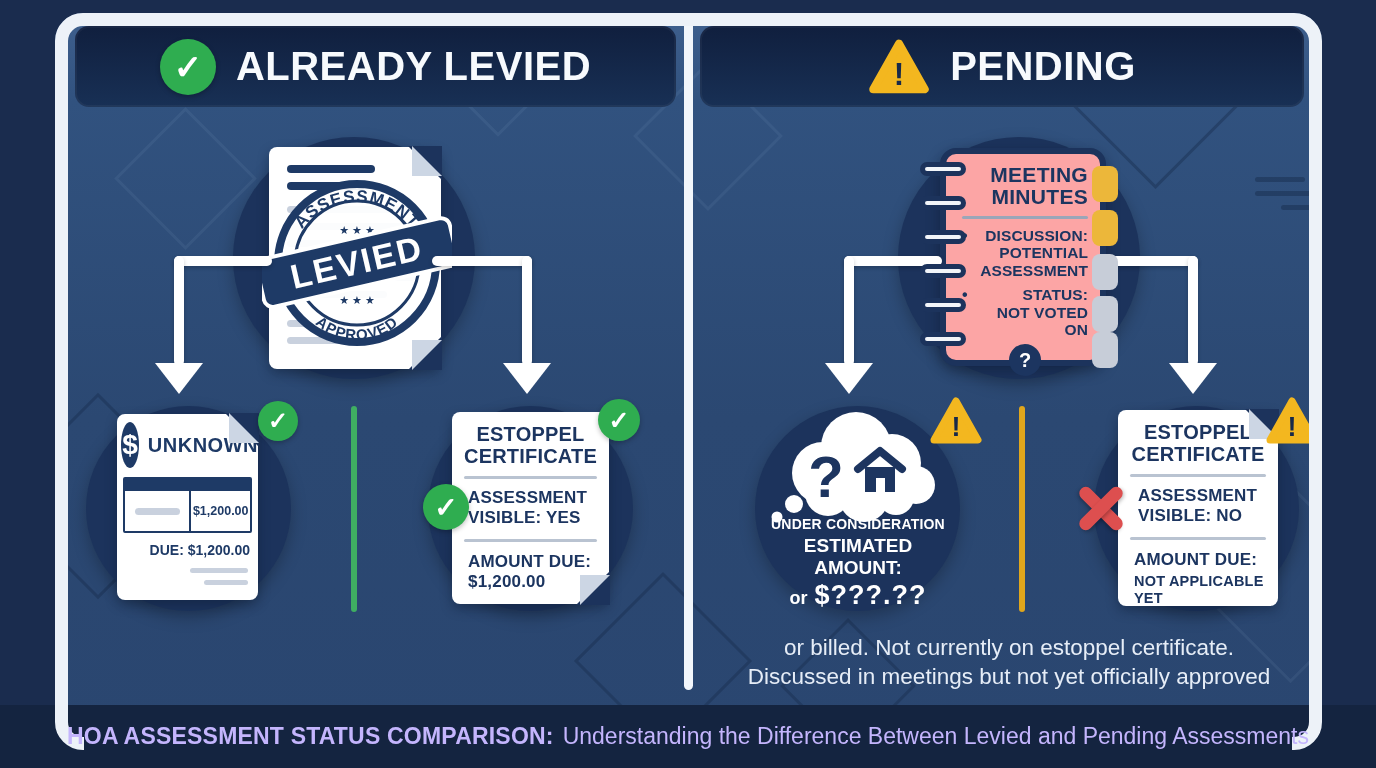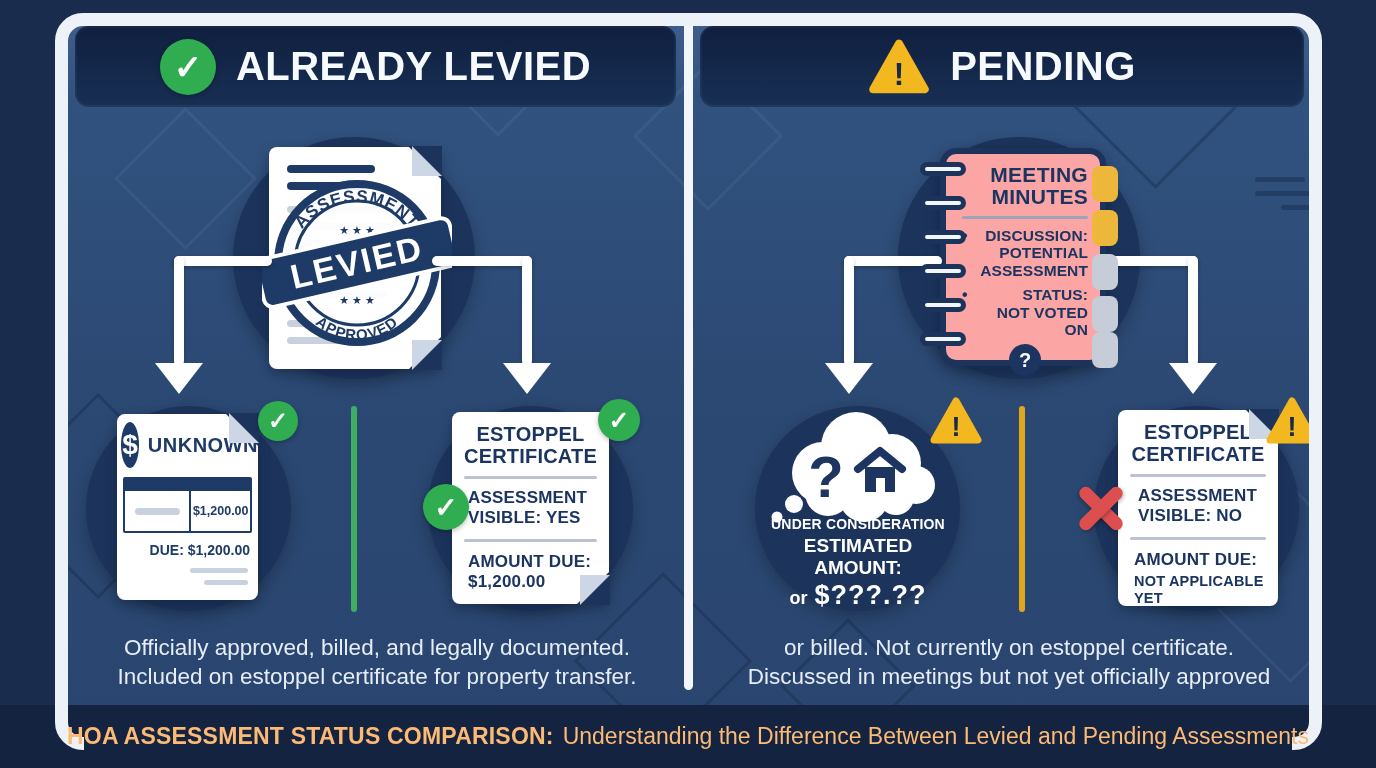--- a/index.html
+++ b/index.html
@@ -15,21 +15,21 @@
   .dash-cluster span{display:block;height:5px;border-radius:3px;background:rgba(22,42,74,.45);margin:9px 0;}
   
   .band{position:absolute;left:0;top:705px;width:1376px;height:63px;background:#142440;z-index:2;}
   .layer{position:absolute;inset:0;z-index:3;}
   .divider{position:absolute;left:684px;top:16px;width:9px;height:674px;background:#f2f6fb;
            border-radius:5px;z-index:4;}
   .frame{position:absolute;left:55px;top:13px;width:1267px;height:737px;border:13px solid #edf2f8;
          border-radius:28px;box-sizing:border-box;z-index:5;pointer-events:none;}
   .hider{position:absolute;left:84px;top:729px;width:1208px;height:26px;background:#142440;z-index:6;}
   .footer-text{position:absolute;left:0;top:705px;width:1376px;height:63px;z-index:7;display:flex;
-               align-items:center;justify-content:center;gap:9px;color:#fdba74;font-size:23px;}
+               align-items:center;justify-content:center;gap:9px;color:#c4b5fd;font-size:23px;}
   .footer-text .bold{font-weight:bold;letter-spacing:.2px;}
   
   .hdr{position:absolute;top:26px;height:81px;border-radius:14px;display:flex;align-items:center;
        justify-content:center;gap:20px;background:linear-gradient(180deg,#101f3e,#183055);
        box-shadow:inset 0 0 0 2px rgba(255,255,255,.04);}
   .hdr .title{color:#f7fafd;font-weight:bold;font-size:40px;letter-spacing:.5px;}
   
   .badge-check{background:#2fad50;border-radius:50%;color:#fff;display:flex;align-items:center;
                justify-content:center;font-weight:bold;box-shadow:0 2px 5px rgba(0,0,0,.25);}
   
@@ -215,24 +215,20 @@
       <div class="est-line" style="padding-left:6px;margin-top:10px;">AMOUNT DUE:</div>
       <div class="est-line" style="padding-left:6px;">$1,200.00</div>
     </div>
     <div class="badge-check abs" style="left:598px;top:399px;width:42px;height:42px;font-size:25px;">
         <span>✓</span>
       </div>
     <div class="badge-check abs" style="left:423px;top:484px;width:46px;height:46px;font-size:28px;z-index:4;">
         <span>✓</span>
       </div>
 
-    <div class="caption" style="left:82px;top:634px;">
-      <div>Officially approved, billed, and legally documented.</div>
-      <div>Included on estoppel certificate for property transfer.</div>
-    </div>
 
     <div class="hdr" style="left:700px;width:604px;">
       <svg width="62" height="56" viewBox="0 0 52 48">
         <path d="M26 4 L48 43 L4 43 Z" fill="#f3b71f" stroke="#f3b71f" stroke-width="7" stroke-linejoin="round"></path>
         <text x="26" y="39" font-size="27" font-weight="bold" text-anchor="middle" fill="#17294a">!</text>
       </svg>
       <div class="title">PENDING</div>
     </div>
 
     <div class="disc abs" style="left:898px;top:137px;width:242px;height:242px;"></div>

